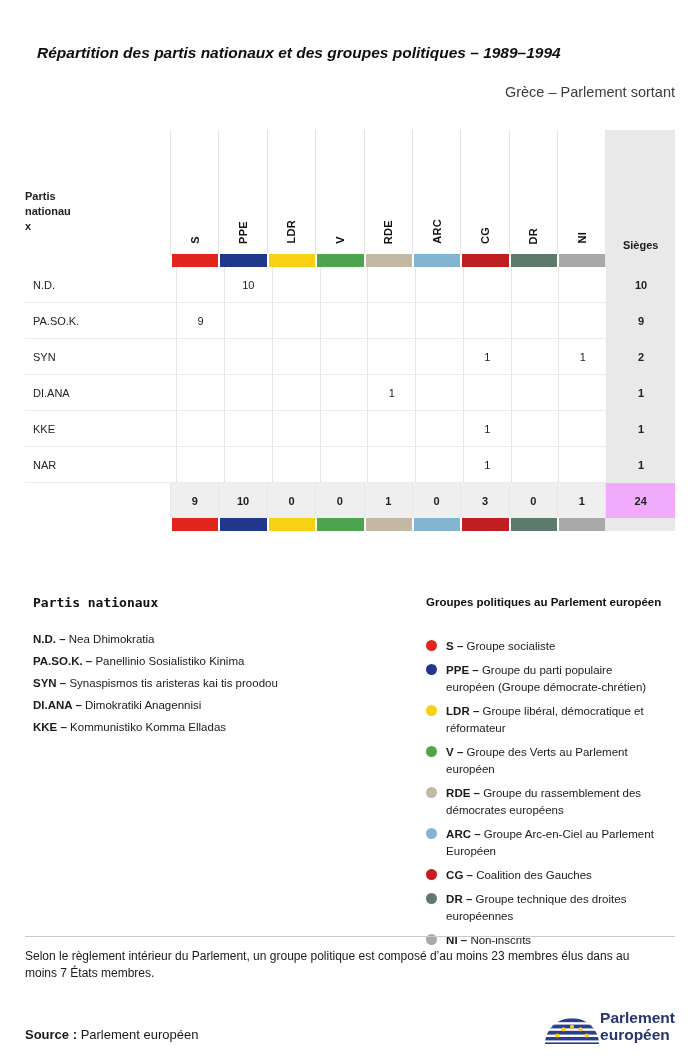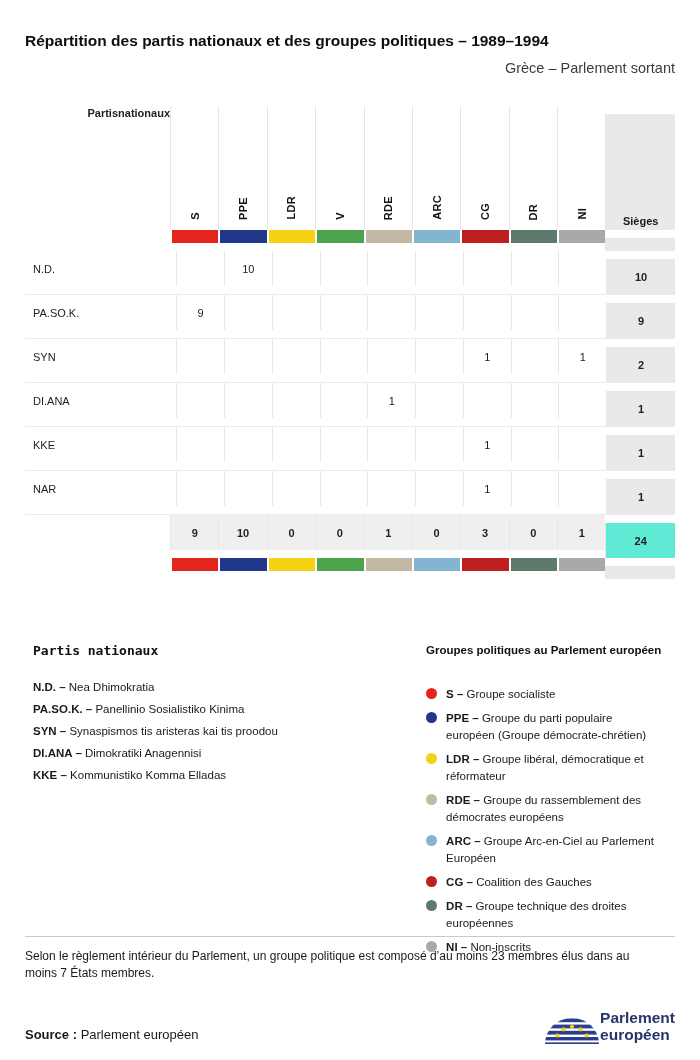--- a/index.html
+++ b/index.html
@@ -1,49 +1,49 @@
 <!DOCTYPE html>
 <html><head>
 <meta charset="utf-8">
 <style>
   html,body{margin:0;padding:0;background:#fff;}
   .page{width:700px;height:1060px;position:relative;background:#fff;overflow:hidden;
         font-family:"Liberation Sans","DejaVu Sans",sans-serif;color:#1a1a1a;}
-  .title{margin:0;padding:32px 25px 0 25px;font-size:15.5px;font-weight:700;color:#0e0e0e;}
+  .title{margin:12px;padding:32px 25px 0 25px;font-size:15.5px;font-weight:700;color:#0e0e0e;font-style:italic;}
   .subtitle{padding:10px 25px 0 25px;font-size:14.5px;color:#3c3c3c;text-align:right;}
 
   
   .table{margin:30px 25px 0 25px;width:650px;font-size:11px;}
   .trow{display:flex;}
   .cell{box-sizing:border-box;}
   .pcol{width:150px;}
   .gcol{width:50px;border-left:1px solid #e6e6e6;}
-  .scol{width:72px;border-left:1px solid #e6e6e6;background:#e9e9e9;margin-top:8px;}
+  .scol{width:72px;border-left:1px solid #e6e6e6;background:#e9e9e9;}
 
   .header .gcol{height:124px;display:flex;align-items:flex-end;justify-content:center;}
   .vtext{writing-mode:vertical-rl;transform:rotate(180deg);font-weight:700;font-size:11px;
          letter-spacing:.3px;margin-bottom:10px;color:#111;}
-  .corner{display:flex;justify-content:flex-end;padding-bottom:20px;
+  .corner{display:flex;flex-direction:column;justify-content:flex-end;padding-bottom:20px;
           font-weight:700;font-size:11px;line-height:15px;color:#222;}
   .header .scol{display:flex;align-items:flex-end;justify-content:center;
                 padding-bottom:3px;font-weight:700;}
 
   .bars .cell{height:13px;}
   .bars .gcol{border-left:2px solid #fff;}
   .bars .scol{border-left:1px solid #e6e6e6;}
 
   .drow{border-bottom:1px solid #ebebeb;}
   .drow .cell{height:35px;display:flex;align-items:center;justify-content:center;}
   .drow .pcol{justify-content:flex-start;font-weight:400;color:#222;margin-left:8px;}
   .num{color:#222;}
   .drow .scol{font-weight:700;}
 
   .tot .cell{height:35px;display:flex;align-items:center;justify-content:center;font-weight:700;}
   .tot .gcol{background:#efefef;}
-  .tot .scol{background:#5eead4;}
+  .tot .scol{background:#f0abfc;}
 
   
   .legends{display:flex;margin:64px 25px 0 25px;}
   .lp{width:398px;margin-left:8px;}
   .lg{width:252px;}
   .lp-title{font-family:"DejaVu Sans Mono","Liberation Mono",monospace;font-size:13px;
             font-weight:700;margin:0 0 18px 0;color:#111;}
   .lp-item{font-size:11.5px;line-height:22px;color:#1a1a1a;}
   .lp-item b{font-weight:700;}
   .lg-title{font-size:11.5px;font-weight:700;margin:0 0 28px 0;line-height:15px;color:#111;}
@@ -253,20 +253,24 @@
         <span class="dot" style="background-color: rgb(228, 37, 29);"></span>
         <span class="txt"><b>S –</b> <span>Groupe socialiste</span></span>
       </div>
       <div class="lg-item">
         <span class="dot" style="background-color: rgb(33, 55, 140);"></span>
         <span class="txt"><b>PPE –</b> <span>Groupe du parti populaire européen (Groupe démocrate-chrétien)</span></span>
       </div>
       <div class="lg-item">
         <span class="dot" style="background-color: rgb(246, 210, 19);"></span>
         <span class="txt"><b>LDR –</b> <span>Groupe libéral, démocratique et réformateur</span></span>
+      </div>
+      <div class="lg-item">
+        <span class="dot" style="background-color: rgb(76, 165, 76);"></span>
+        <span class="txt"><b>V –</b> <span>Groupe des Verts au Parlement européen</span></span>
       </div>
       <div class="lg-item">
         <span class="dot" style="background-color: rgb(194, 184, 163);"></span>
         <span class="txt"><b>RDE –</b> <span>Groupe du rassemblement des démocrates européens</span></span>
       </div>
       <div class="lg-item">
         <span class="dot" style="background-color: rgb(131, 181, 211);"></span>
         <span class="txt"><b>ARC –</b> <span>Groupe Arc-en-Ciel au Parlement Européen</span></span>
       </div>
       <div class="lg-item">

